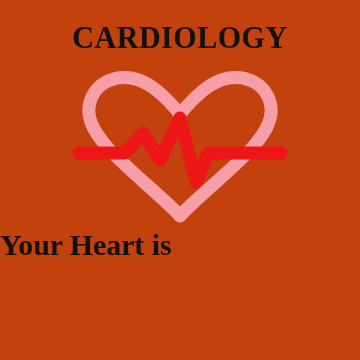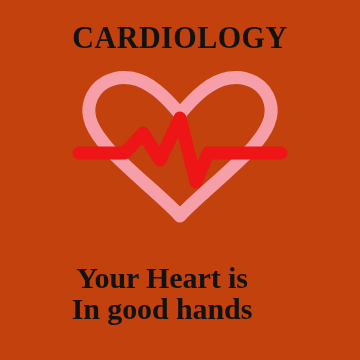--- a/index.html
+++ b/index.html
@@ -48,22 +48,21 @@
     width: 360px;
     height: 180px;
   }
 
   
   #tagline {
     position: absolute;
     left: 0;
     top: 229px;
     width: 324px;
-    text-align: center;
-    margin-top: 33px;
+    text-align: left;
   }
   .tagline-line {
     font-family: "Liberation Serif", serif;
     font-weight: bold;
     font-size: 30px;
     line-height: 31px;
     color: #121212;
     letter-spacing: -0.1px;
     white-space: nowrap;
   }
@@ -87,16 +86,15 @@
                C 247 27, 265 36, 270 54
                C 274 68, 268 82, 252 100
                C 234 120, 192 154, 180 168 Z" fill="none" stroke="#F79FA8" stroke-width="13" stroke-linecap="round" stroke-linejoin="round"></path>
 
       <polyline id="ecg-path" points="79,105 125,105 143,85 160,112 180,70 196,134 208,105 281,105" fill="none" stroke="#EE1517" stroke-width="13" stroke-linecap="round" stroke-linejoin="round"></polyline>
     </svg>
   </div>
 
   <div id="tagline">
     <div class="tagline-line" style="color: rgb(18, 18, 18);">Your Heart is</div>
-    <div class="tagline-line" style="color: rgb(18, 18, 18);">In good hands</div>
   </div>
 
 </div>
 
 </body></html>

